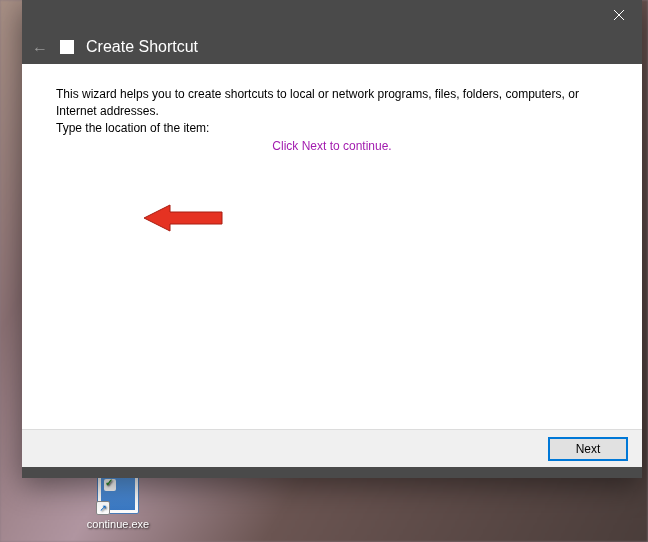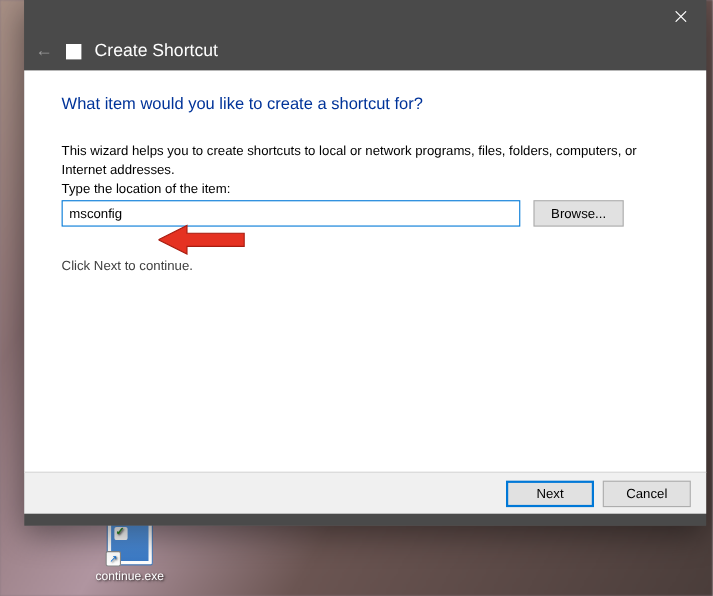--- a/index.html
+++ b/index.html
@@ -87,21 +87,21 @@
     .location-input {
       flex: 0 0 417px; height: 24px; padding: 2px 6px;
       border: 1px solid #0078d7; font-size: 12px;
       font-family: inherit; outline: none;
     }
     .browse-btn {
       flex: 0 0 82px; height: 24px; font-size: 12px;
       border: 1px solid #adadad; background: #e1e1e1;
       cursor: pointer;
     }
-    .continue-text { font-size: 12px; color: #404040; }
+    .continue-text { font-size: 12px; color: #a21caf; text-align: center; }
     .arrow-annotation {
       position: absolute; top: 138px; left: 122px;
       pointer-events: none;
     }
     .arrow-annotation svg { display: block; }
     .button-bar {
       background: #f0f0f0; height: 38px;
       border-top: 1px solid #dcdcdc;
       display: flex; justify-content: flex-end; align-items: center;
       padding-right: 14px; gap: 8px;
@@ -136,32 +136,26 @@
         <line x1="10" y1="0" x2="0" y2="10" stroke="#fff" stroke-width="1"></line>
       </svg>
     </div>
   </div>
   <div class="header-strip">
     <span class="back-arrow">←</span>
     <span class="header-icon"></span>
     <span class="header-title">Create Shortcut</span>
   </div>
   <div class="content">
-    <div class="main-heading">What item would you like to create a shortcut for?</div>
     <div class="desc-text">This wizard helps you to create shortcuts to local or network programs, files, folders, computers, or Internet addresses.</div>
     <div class="field-label">Type the location of the item:</div>
-    <div class="input-row">
-      <input type="text" class="location-input" value="msconfig" style="">
-      <button class="browse-btn">Browse...</button>
-    </div>
     <div class="continue-text">Click Next to continue.</div>
 
     <div class="arrow-annotation">
       <svg width="80" height="32" viewBox="0 0 80 32">
         <polygon points="0,16 26,3 26,10 78,10 78,22 26,22 26,29" fill="#e53222" stroke="#a81c10" stroke-width="1"></polygon>
       </svg>
     </div>
   </div>
   <div class="button-bar">
     <button class="dlg-btn primary">Next</button>
-    <button class="dlg-btn">Cancel</button>
   </div>
 </div>
 
 </body></html>

